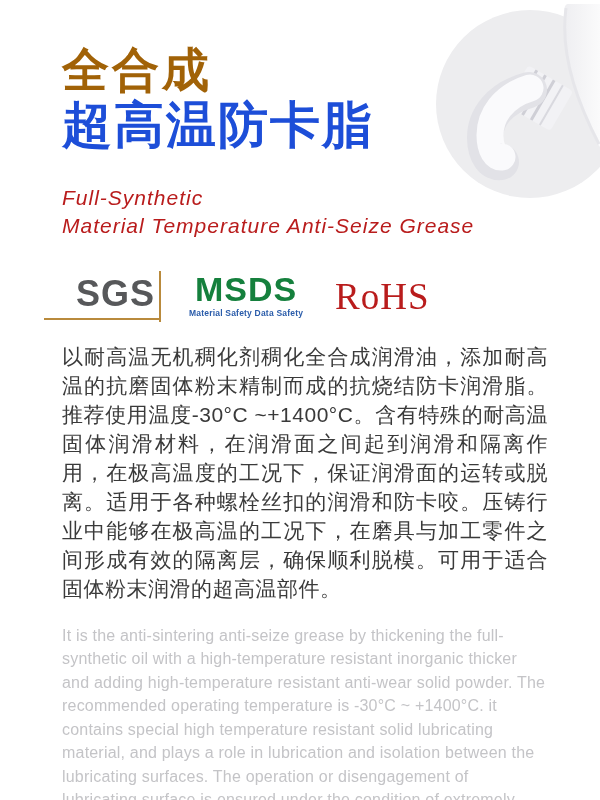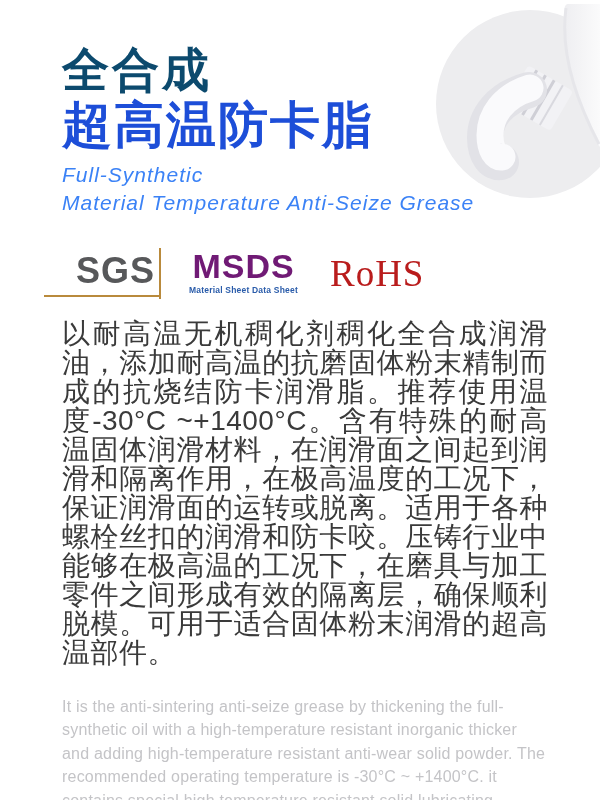--- a/index.html
+++ b/index.html
@@ -9,30 +9,30 @@
     font-family:"Liberation Sans","DejaVu Sans",sans-serif;
   }
   .hero{
     position:absolute;left:433px;top:4px;width:240px;height:215px;
     pointer-events:none;
   }
   .content{
     position:absolute;left:62px;top:44px;width:486px;
   }
   .title-cn-1{
-    font-size:47px;font-weight:600;color:#0c4a6e;letter-spacing:3px;
+    font-size:47px;font-weight:600;color:#a16207;letter-spacing:3px;
     line-height:1.1;margin:0;
   }
   .title-cn-2{
     font-size:50px;font-weight:800;color:#1d4ed8;letter-spacing:2px;
     line-height:1.1;margin:2px 0 0 0;
   }
   .subtitle{
-    margin-top:8px;
-    font-style:italic;color:#3b82f6;font-size:21px;line-height:28px;
+    margin-top:31px;
+    font-style:italic;color:#b91c1c;font-size:21px;line-height:28px;
     letter-spacing:1px;font-weight:500;
   }
   .certs{
     margin-top:28px;display:flex;align-items:flex-end;gap:26px;height:52px;
   }
   .cert-sgs{
     position:relative;padding:0 8px 5px 14px;
   }
   .cert-sgs .sgs-text{
     font-size:36px;font-weight:800;color:#57585a;letter-spacing:1px;
@@ -41,32 +41,32 @@
   .cert-sgs .sgs-underline{
     position:absolute;left:-18px;right:2px;bottom:0;height:2px;background:#b98a3c;
   }
   .cert-sgs .sgs-sideline{
     position:absolute;right:2px;top:-2px;bottom:-2px;width:2px;background:#b98a3c;
   }
   .cert-msds{
     display:flex;flex-direction:column;align-items:center;padding-bottom:2px;
   }
   .cert-msds .msds-text{
-    font-size:34px;font-weight:800;color:#701a75;letter-spacing:1px;line-height:1;
+    font-size:34px;font-weight:800;color:#15803d;letter-spacing:1px;line-height:1;
   }
   .cert-msds .msds-sub{
     font-size:8.5px;font-weight:700;color:#2a5caa;margin-top:2px;letter-spacing:0.2px;
   }
   .cert-rohs{
     font-family:"Liberation Serif","DejaVu Serif",serif;
     font-size:37px;color:#b91c1c;letter-spacing:1px;padding-bottom:2px;margin-left:6px;
   }
   .desc-cn{
     margin-top:22px;
-    font-size:28px;line-height:29px;color:#3a3a3a;
+    font-size:21px;line-height:29px;color:#3a3a3a;
     letter-spacing:0.5px;text-align:justify;font-weight:500;
   }
   .desc-en{
     margin-top:20px;
     font-size:16px;line-height:23.5px;color:#c4c4c7;
     letter-spacing:0.2px;font-weight:500;
   }
 </style>
 </head>
 <body>
@@ -109,21 +109,21 @@
   </div>
 
   <div class="certs">
     <div class="cert-sgs">
       <span class="sgs-text">SGS</span>
       <span class="sgs-underline"></span>
       <span class="sgs-sideline"></span>
     </div>
     <div class="cert-msds">
       <span class="msds-text">MSDS</span>
-      <span class="msds-sub">Material Sheet Data Sheet</span>
+      <span class="msds-sub">Material Safety Data Safety</span>
     </div>
     <div class="cert-rohs">
       <span>RoHS</span>
     </div>
   </div>
 
   <p class="desc-cn">以耐高温无机稠化剂稠化全合成润滑油，添加耐高温的抗磨固体粉末精制而成的抗烧结防卡润滑脂。推荐使用温度-30°C ~+1400°C。含有特殊的耐高温固体润滑材料，在润滑面之间起到润滑和隔离作用，在极高温度的工况下，保证润滑面的运转或脱离。适用于各种螺栓丝扣的润滑和防卡咬。压铸行业中能够在极高温的工况下，在磨具与加工零件之间形成有效的隔离层，确保顺利脱模。可用于适合固体粉末润滑的超高温部件。</p>
 
   <p class="desc-en">It is the anti-sintering anti-seize grease by thickening the full-synthetic oil with a high-temperature resistant inorganic thicker and adding high-temperature resistant anti-wear solid powder. The recommended operating temperature is -30°C ~ +1400°C. it contains special high temperature resistant solid lubricating material, and plays a role in lubrication and isolation between the lubricating surfaces. The operation or disengagement of lubricating surface is ensured under the condition of extremely high temperature. It is suitable for lubrication and anti-seize of various bolt and thread. In die casting industry, an effective isolation layer can be formed between grinding tools and machined parts at very high temperature to ensure smooth demoulding. It can be used for ultra-high temperature parts suitable for solid powder lubrication.</p>
 

